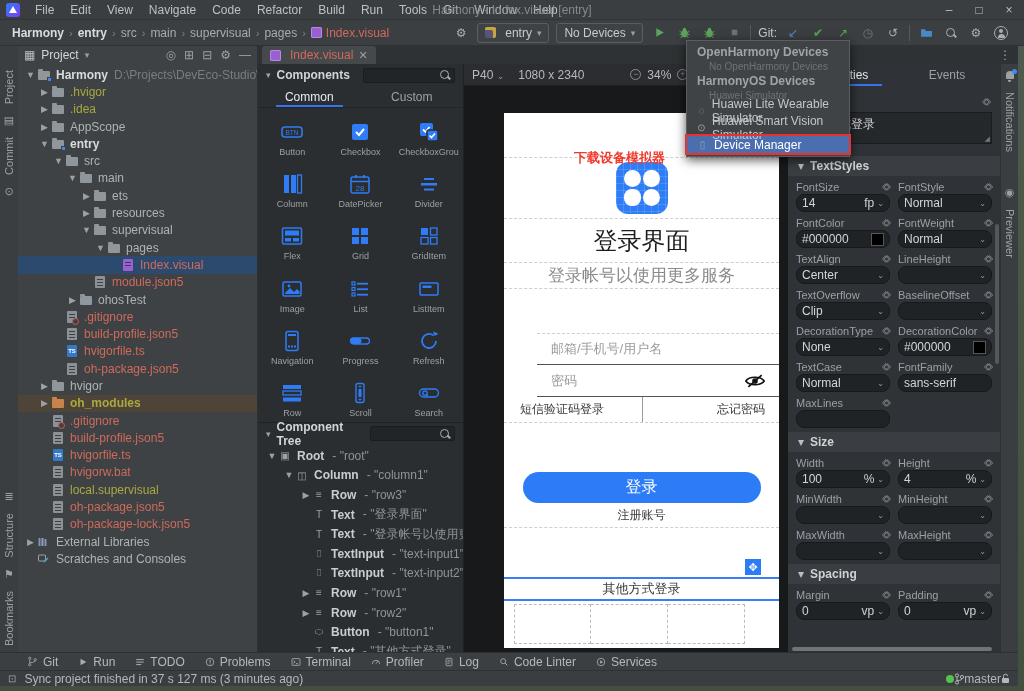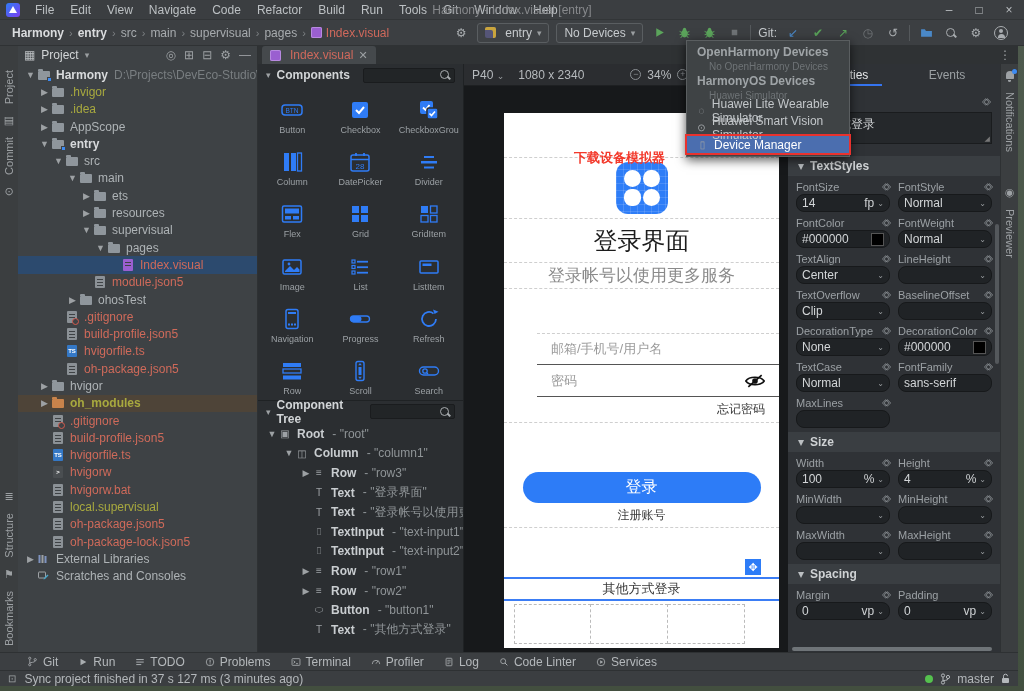--- a/index.html
+++ b/index.html
@@ -183,21 +183,21 @@
 
   
   #green-right { position:absolute; right:0; top:46px; width:6px; bottom:0; background:linear-gradient(#4e5a4d,#42503f); }
   #green-bottom { position:absolute; left:0; bottom:0; width:1024px; height:5px; background:#434f3f; }
 
   
   #bottombar { position:absolute; left:0; top:652px; width:1018px; height:18px; background:#3c3f42; border-top:1px solid #2e3133; display:flex; align-items:center; gap:2px; padding-left:18px; }
   .bb-item { display:flex; align-items:center; gap:5px; padding:0 9px; color:#b4b8bb; height:100%; }
   #statusbar { position:absolute; left:0; top:670px; width:1018px; height:16px; background:#3b3e41; border-top:1px solid #2e3133; display:flex; align-items:center; padding:0 8px; gap:8px; color:#b4b8bb; }
   #statusbar .winicon { color:#9da1a4; font-size:10px; }
-  #sb-right { margin-left:auto; display:flex; align-items:center; gap:7px; }
+  #sb-right { margin-left:auto; display:flex; align-items:center; }
   #sb-dot { width:8px; height:8px; border-radius:50%; background:#55c14e; }
   svg { display:block; }
 </style>
 </head>
 <body>
 
 <div id="app">
 
   <div id="titlebar">
     <div id="logo"></div>
@@ -527,29 +527,20 @@
           <span class="ticon">
             <span class="ficon c-ts">
               <span class="ftxt">TS</span>
             </span>
           </span>
           <span class="tlabel red">hvigorfile.ts</span>
         </div>
         <div class="trow" style="padding-left: 20px;">
           <span class="chev"></span>
           <span class="ticon">
-            <span class="ficon c-exec">
-              <span class="ftxt">&gt;</span>
-            </span>
-          </span>
-          <span class="tlabel red">hvigorw</span>
-        </div>
-        <div class="trow" style="padding-left: 20px;">
-          <span class="chev"></span>
-          <span class="ticon">
             <span class="ficon">
               <span class="fl" style="top:3px;"></span>
               <span class="fl" style="top:6px;"></span>
               <span class="fl" style="top:9px;"></span>
             </span>
           </span>
           <span class="tlabel red">hvigorw.bat</span>
         </div>
         <div class="trow" style="padding-left: 20px;">
           <span class="chev"></span>
@@ -608,20 +599,24 @@
       </div>
 
     <div id="palette-col">
       <div class="panel-head">
         <span class="pcaret">▾</span>
         <span class="pt">Components</span>
         <span class="searchbox">
             <span class="mag"></span>
           </span>
       </div>
+      <div id="palette-tabs">
+          <span class="ptab active">Common</span>
+          <span class="ptab">Custom</span>
+        </div>
       <div id="palette-grid">
           <div class="pal-item">
             <span class="picon">
               <svg width="24" height="24" viewBox="0 0 24 24">
                 <rect x="2" y="7" width="20" height="10" rx="3" fill="none" stroke="#2f7cf6" stroke-width="1.5"></rect>
                 <text x="12" y="14.5" font-size="6.5" fill="#2f7cf6" text-anchor="middle" font-family="Liberation Sans">BTN</text>
               </svg>
             </span>
             <span class="plabel">Button</span>
           </div>
@@ -912,20 +907,21 @@
             <span>密码</span>
             <span class="eye">
               <svg width="20" height="14" viewBox="0 0 24 16">
                   <path d="M1 8 C5 2 19 2 23 8 C19 14 5 14 1 8 Z" fill="none" stroke="#111" stroke-width="2"></path>
                   <circle cx="12" cy="8" r="3.4" fill="#111"></circle>
                   <line x1="4" y1="15" x2="20" y2="1" stroke="#111" stroke-width="2"></line>
                 </svg>
             </span>
           </div>
           <div class="ph-sec dash-b" id="ph-links">
+            <span class="l">短信验证码登录</span>
             <span class="r">忘记密码</span>
           </div>
           <div class="ph-sec ph-blank47"></div>
           <div class="ph-sec" id="ph-btnrow">
             <div id="ph-login">登录</div>
           </div>
           <div class="ph-sec dash-b" id="ph-register">注册账号</div>
           <div class="ph-sec ph-blank49">
             <span id="ph-handle">✥</span>
           </div>

